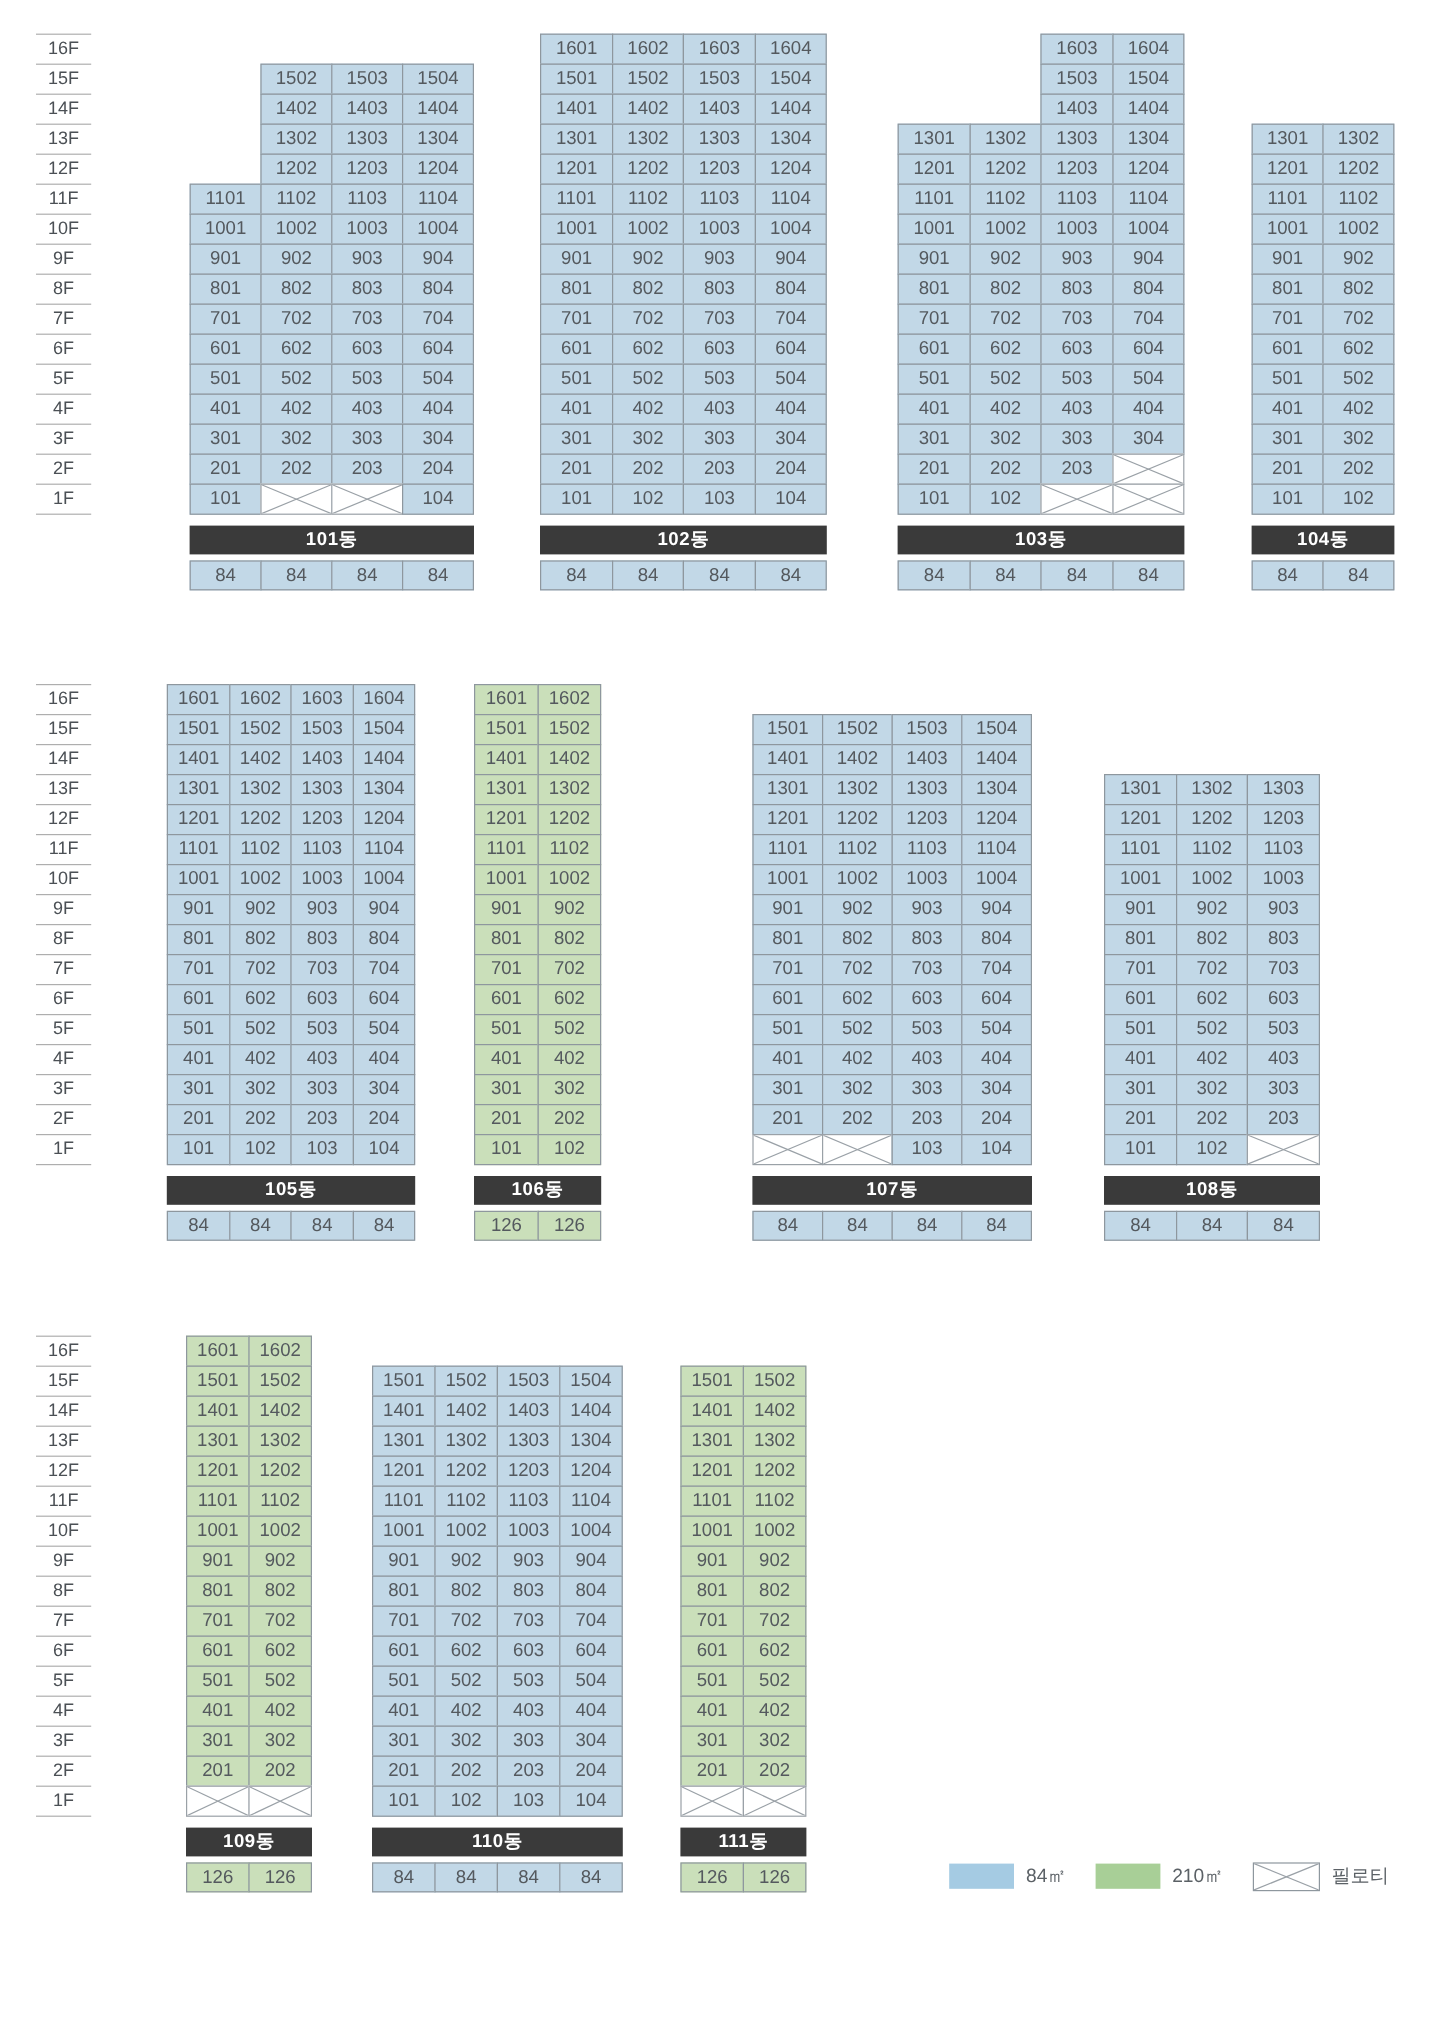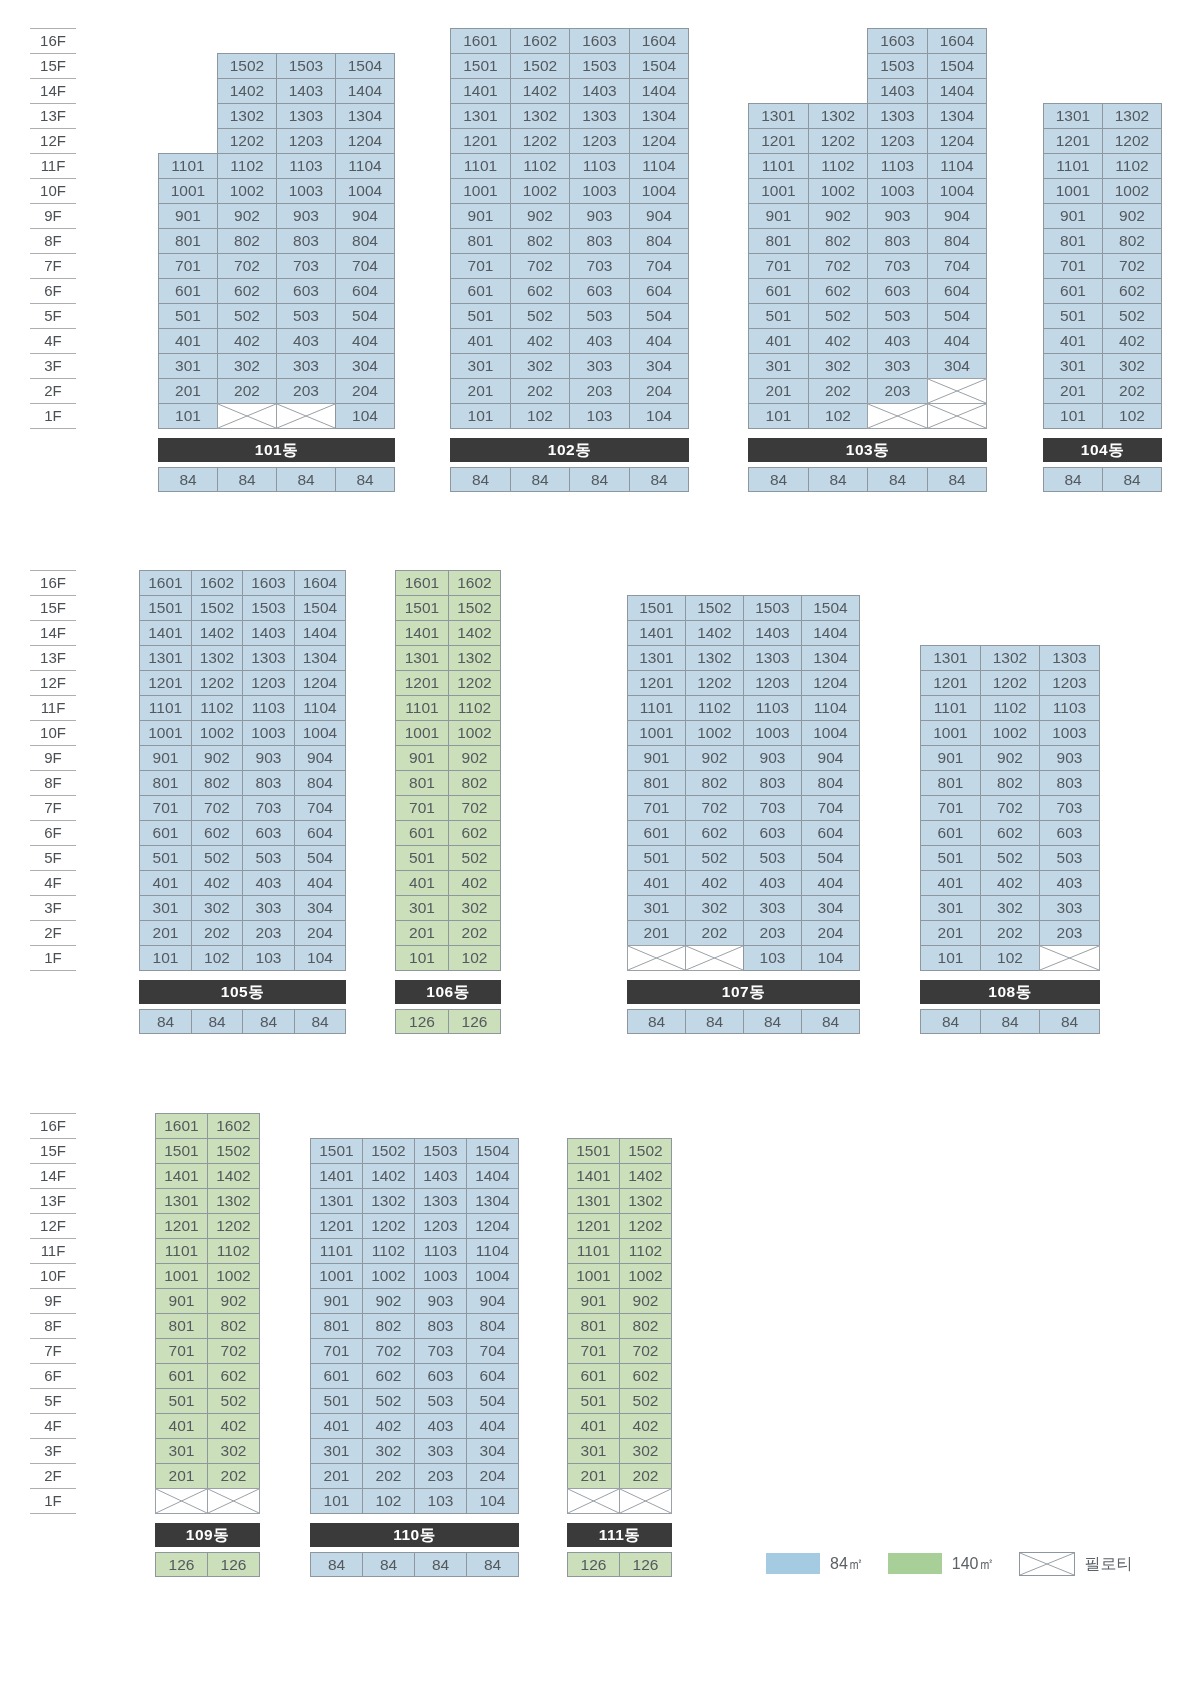--- a/index.html
+++ b/index.html
@@ -11,21 +11,21 @@
   .cell.t84{background:#c2d8e7;}
   .cell.t126{background:#cadfba;}
   .cell.piloti{background:#ffffff;border-color:#9aa1a7;}
   .cell.piloti svg{position:absolute;left:0;top:0;width:100%;height:100%;display:block;}
   .floor-row{position:absolute;box-sizing:border-box;display:flex;align-items:center;
              justify-content:center;font-size:15px;color:#4b5055;line-height:1;}
   .ladder-line{position:absolute;height:1px;background:#aeaeae;}
   .bheader{position:absolute;box-sizing:border-box;background:#3a3a3a;color:#ffffff;
            display:flex;align-items:center;justify-content:center;
            font-size:15.5px;font-weight:bold;line-height:1;letter-spacing:0.5px;}
-  #legend{position:absolute;display:flex;align-items:center;height:25px;}
+  #legend{position:absolute;display:flex;align-items:center;height:25px;margin-left:25px;}
   .legend-item{display:flex;align-items:center;margin-right:24px;}
   .legend-item:last-child{margin-right:0;}
   .sw{width:54px;height:21px;margin-right:10px;}
   .sw.s84{background:#a5cbe3;}
   .sw.s126{background:#a8cf97;}
   .sw.spiloti{position:relative;width:56px;height:24px;background:#ffffff;
               border:1px solid #8e979e;box-sizing:border-box;}
   .sw.spiloti svg{position:absolute;left:0;top:0;width:100%;height:100%;display:block;}
   .legend-label{font-size:16px;color:#5b6166;line-height:1;}
   #footer{position:absolute;font-size:12px;color:#9d9d9d;white-space:nowrap;}
@@ -34,21 +34,21 @@
 <body>
 
 <div id="stage">
   <div id="legend" style="left: 766px; top: 1551px;">
       <div class="legend-item">
         <div class="sw s84"></div>
         <div class="legend-label">84㎡</div>
       </div>
       <div class="legend-item">
         <div class="sw s126"></div>
-        <div class="legend-label">140㎡</div>
+        <div class="legend-label">210㎡</div>
       </div>
       <div class="legend-item">
         <div class="sw spiloti" style="margin-right: 10px;">
           <svg viewBox="0 0 100 100" preserveAspectRatio="none">
             <line x1="0" y1="0" x2="100" y2="100" stroke="#9aa1a7" stroke-width="1" vector-effect="non-scaling-stroke"></line>
             <line x1="0" y1="100" x2="100" y2="0" stroke="#9aa1a7" stroke-width="1" vector-effect="non-scaling-stroke"></line>
           </svg>
         </div>
         <div class="legend-label">필로티</div>
       </div>

